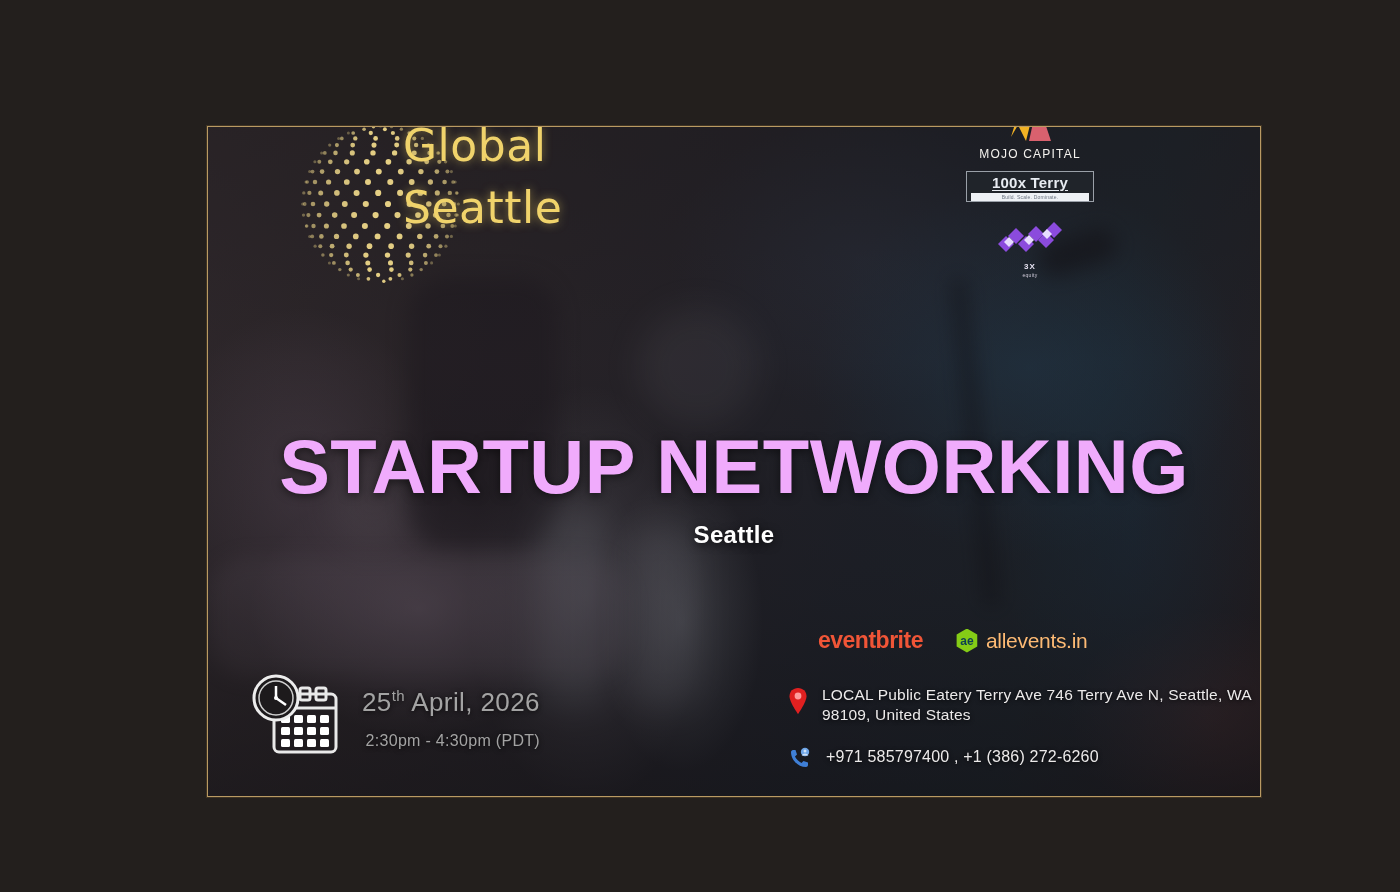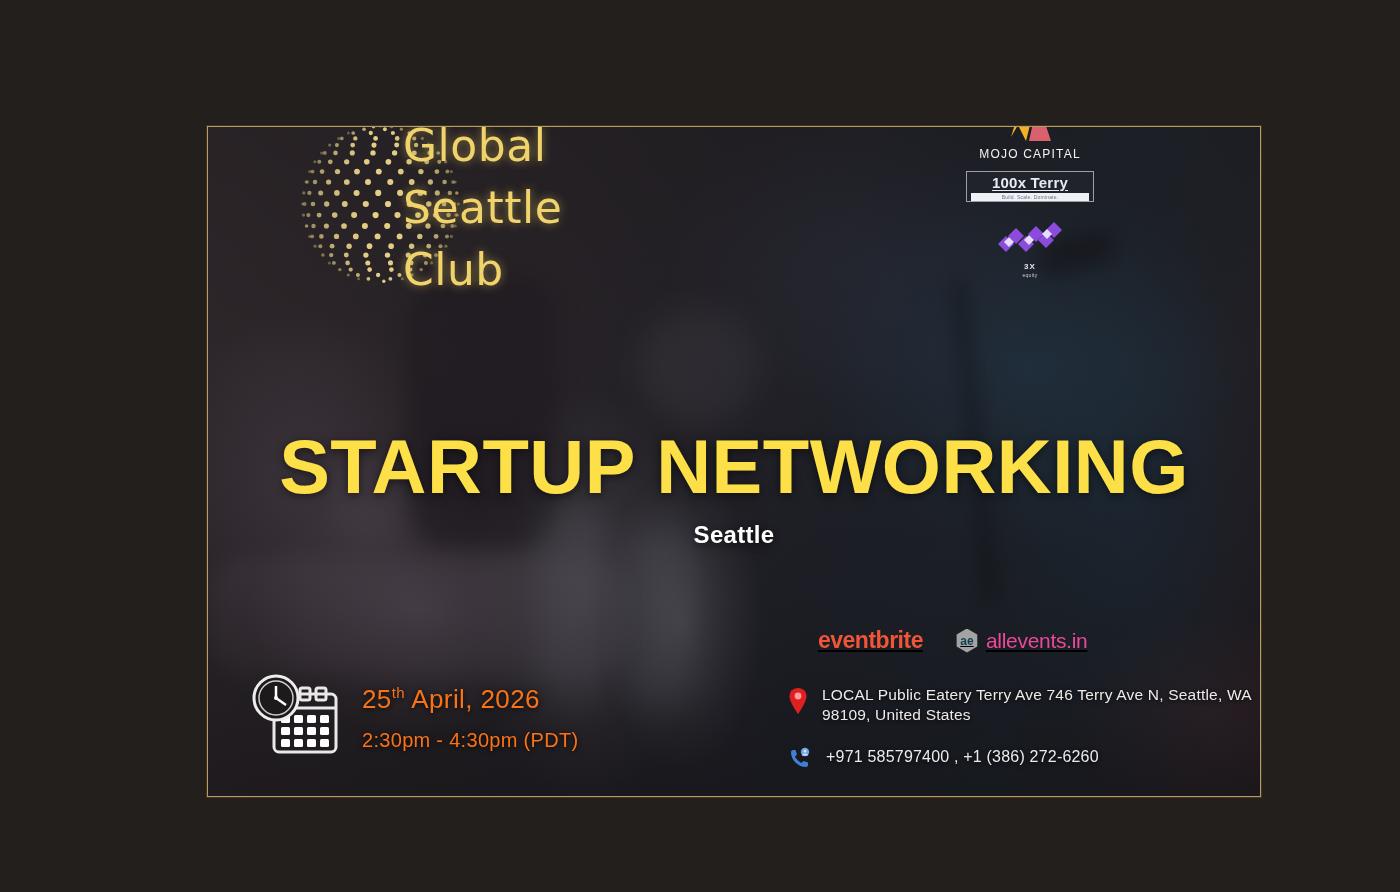--- a/index.html
+++ b/index.html
@@ -78,55 +78,55 @@
   #brands-sub{
     background:#eef1f5;color:#6b7480;font-size:5px;letter-spacing:.2px;
     margin-top:2px;padding:1px 0;overflow:hidden;white-space:nowrap;
   }
   #third-logo{margin-top:16px;text-align:center;}
   #third-sub{color:#cfc9d8;font-size:5px;letter-spacing:.3px;margin-top:1px;}
 
   
   #title{
     position:absolute;left:0;right:0;top:296px;text-align:center;
-    color:#fde047;font-size:76px;font-weight:bold;letter-spacing:.5px;
+    color:#f0abfc;font-size:76px;font-weight:bold;letter-spacing:.5px;
     font-family:"Liberation Sans", sans-serif;
     text-shadow:0 2px 10px rgba(0,0,0,.55);
   }
   #subtitle{
     position:absolute;left:0;right:0;top:394px;text-align:center;
     color:#ffffff;font-size:24px;font-weight:bold;letter-spacing:.3px;
     text-shadow:0 2px 8px rgba(0,0,0,.7);
   }
 
   
   #platforms{
-    position:absolute;left:610px;top:500px;display:flex;gap:32px;text-decoration:underline;
+    position:absolute;left:610px;top:500px;display:flex;gap:32px;
   }
   #eventbrite{
     color:#f05537;font-size:23px;font-weight:bold;letter-spacing:-.5px;
   }
   #allevents{display:flex;align-items:center;gap:7px;}
   #ae-hex{
-    width:24px;height:24px;background:#a3a3a3;
+    width:24px;height:24px;background:#84cc16;
     clip-path:polygon(50% 0,93% 25%,93% 75%,50% 100%,7% 75%,7% 25%);
     color:#0d3f52;font-size:12px;font-weight:bold;
     display:flex;align-items:center;justify-content:center;
   }
-  #allevents-name{color:#ec4899;font-size:21px;letter-spacing:-.3px;}
+  #allevents-name{color:#fdba74;font-size:21px;letter-spacing:-.3px;}
 
   
   #datetime{
     position:absolute;left:42px;top:545px;display:flex;align-items:center;gap:20px;
   }
   #cal-icon{position:relative;width:92px;height:92px;flex:0 0 92px;}
-  #dt-text{color:#f97316;}
+  #dt-text{color:#a3a3a3;}
   #date-line{font-size:26px;letter-spacing:.4px;margin-bottom:14px;text-shadow:0 1px 5px rgba(0,0,0,.8);}
   #date-line sup{font-size:15px;}
-  #time-line{font-size:20px;letter-spacing:.3px;text-shadow:0 1px 5px rgba(0,0,0,.8);text-align:right;}
+  #time-line{font-size:16px;letter-spacing:.3px;text-shadow:0 1px 5px rgba(0,0,0,.8);text-align:right;}
 
   
   #contact{position:absolute;left:580px;top:558px;width:470px;}
   .crow{display:flex;align-items:flex-start;gap:14px;margin-bottom:22px;}
   .crow .ctext{color:#eceaea;font-size:15.5px;line-height:20px;letter-spacing:.2px;text-shadow:0 1px 4px rgba(0,0,0,.8);}
   #pin-icon{flex:0 0 20px;width:20px;height:28px;position:relative;margin-top:2px;}
   #phone-icon{flex:0 0 24px;width:24px;height:24px;position:relative;margin-top:-1px;}
   #phone-row .ctext{font-size:16px;}
 </style>
 </head>
@@ -321,21 +321,20 @@
             <circle cx="109.4" cy="166.8" r="1.53" fill="#f0d98a" opacity="0.39"></circle>
             <circle cx="97.4" cy="166.8" r="1.90" fill="#f0d98a" opacity="0.93"></circle>
             <circle cx="75.4" cy="166.8" r="1.88" fill="#f0d98a" opacity="0.89"></circle>
             <circle cx="90.8" cy="169.2" r="1.72" fill="#f0d98a" opacity="0.97"></circle>
           </g>
       </svg>
     </div>
     <div id="club-name">
       <div>Global</div>
       <div>Seattle</div>
-      <div>Club</div>
     </div>
 
     <div id="sponsors">
 
       <div class="sponsor">
         <svg width="62" height="48" viewBox="0 0 62 48">
           <path d="M30 44 L38 8 L46 26 L52 44 Z" fill="#d9616e"></path>
           <path d="M12 40 L20 14 L28 30 L36 6 L40 18 L33 20 L27 44 L19 28 Z" fill="#f2b224"></path>
           <path d="M36 6 L42 10 L34 16 Z" fill="#f7d24a"></path>
         </svg>

